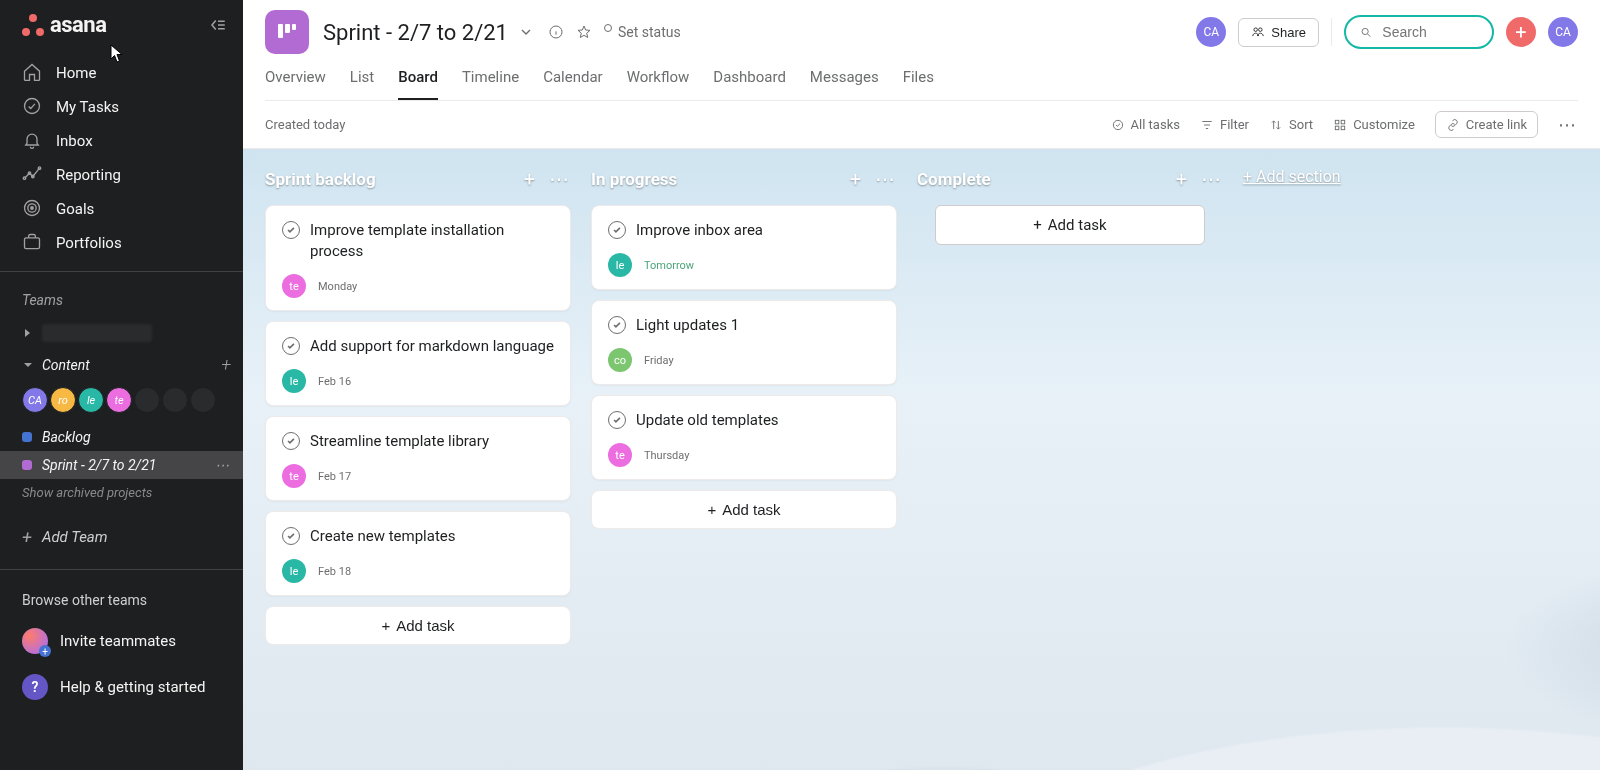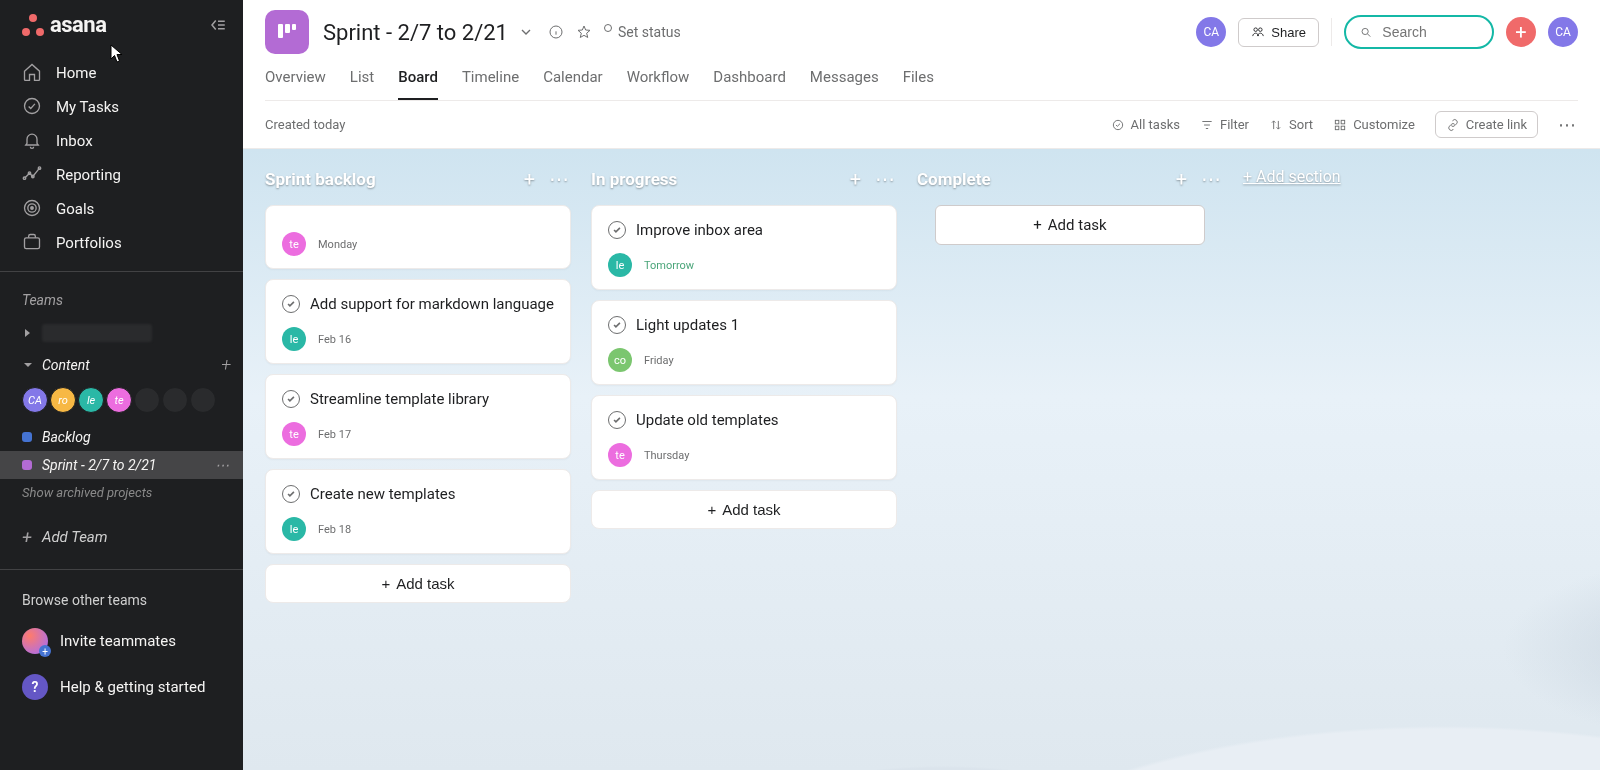--- a/index.html
+++ b/index.html
@@ -373,20 +373,28 @@
 
     <div class="column">
         <div class="col-header">
           <span class="col-title">Sprint backlog</span>
           <span class="col-actions">
             <span>+</span>
             <span class="more-dots">⋯</span>
           </span>
         </div>
         <div class="card">
+          <div class="card-title-row">
+            <span class="check-circle">
+              <svg viewBox="0 0 12 12">
+                <path d="M2.5 6l2.2 2.2L9.5 3.5"></path>
+              </svg>
+            </span>
+            <span>Improve template installation process</span>
+          </div>
           <div class="card-footer">
             <span class="mini-avatar" style="background:#ec6ddf">te</span>
             <span class="due">Monday</span>
           </div>
         </div>
         <div class="card">
           <div class="card-title-row">
             <span class="check-circle">
               <svg viewBox="0 0 12 12">
                 <path d="M2.5 6l2.2 2.2L9.5 3.5"></path>

